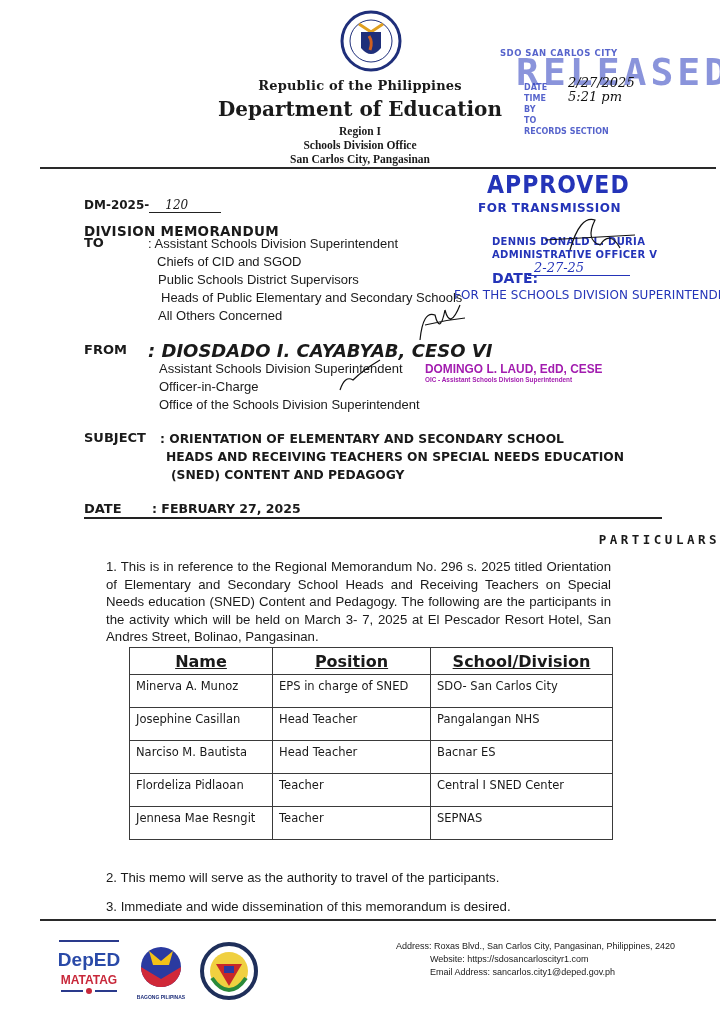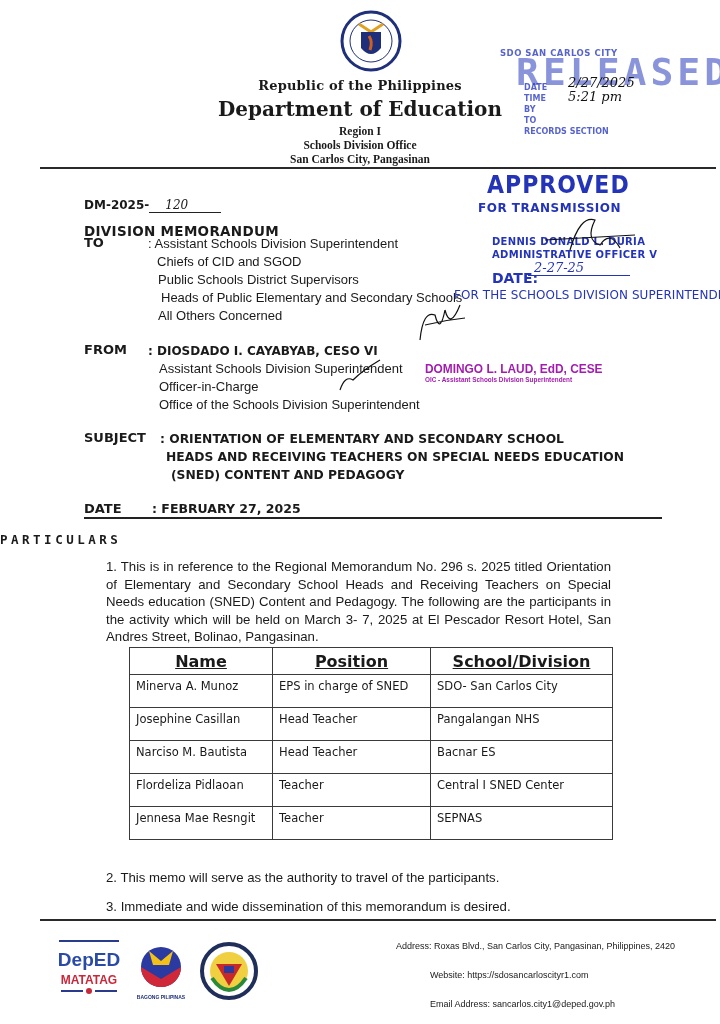--- a/index.html
+++ b/index.html
@@ -42,38 +42,38 @@
   .approved .ap-sub { position:absolute; left:16px; top:29px; font-size:12px; font-weight:bold; letter-spacing:0.5px; }
   .approved .ap-name { position:absolute; left:30px; top:64px; font-size:10px; font-weight:bold; letter-spacing:0.3px; }
   .approved .ap-role { position:absolute; left:30px; top:77px; font-size:10px; font-weight:bold; letter-spacing:0.3px; }
   .approved .ap-date-lbl { position:absolute; left:30px; top:98px; font-size:14px; font-weight:bold;text-align:right; }
   .approved .ap-date { position:absolute; left:66px; top:88px; width:96px; border-bottom:1px solid #2434b8; font-family:"DejaVu Serif", serif; font-style:italic; font-size:13px; color:#2434b8; padding-left:6px; }
   .approved .ap-footer { position:absolute; left:-8px; top:115px; font-size:13px; letter-spacing:0.1px; white-space:nowrap; transform:scaleX(0.92); transform-origin:left top; }
 
   
   .from-lbl { left:84px; top:342px; }
   .from-list { left:148px; top:342px; font-family:"Liberation Sans", sans-serif; font-size:13px; line-height:18px; }
-  .from-list .from-name { font-family:"DejaVu Sans", sans-serif; font-weight:bold; font-size:12px; }
+  .from-list .from-name { font-family:"DejaVu Sans", sans-serif; font-weight:bold; font-size:18px;font-style:italic; }
   .from-list .ind { padding-left:11px; }
 
   .oic { left:425px; top:361px; color:#a21caf; }
   .oic .oic-name { font-family:"Liberation Sans", sans-serif; font-weight:bold; font-size:13.5px; transform:scaleX(0.88); transform-origin:left; white-space:nowrap; }
   .oic .oic-role { font-family:"Liberation Sans", sans-serif; font-weight:bold; font-size:7.5px; white-space:nowrap; transform:scaleX(0.85); transform-origin:left; margin-top:-1px; }
 
   
   .subj-lbl { left:84px; top:430px; }
   .subj-text { left:152px; top:430px; font-family:"DejaVu Sans", sans-serif; font-weight:bold; font-size:12.3px; line-height:18px; }
   .subj-text div { padding-left:6px;margin-left:8px; }
   .subj-text div:first-child { padding-left:0; }
   .subj-text div:nth-child(3) { padding-left:11px; }
   .date-lbl { left:84px; top:501px; }
   .date-val { left:152px; top:501px; font-weight:bold; font-size:12.5px; }
   .rule-mid { left:84px; top:517px; width:578px; border-top:2.5px solid #222; }
 
-  .particulars { left:0; width:720px; top:532px; text-align:left; font-weight:bold; font-size:12.5px; letter-spacing:3.5px; font-family:"DejaVu Sans Mono", monospace; }
+  .particulars { left:0; width:720px; top:532px; text-align:right; font-weight:bold; font-size:12.5px; letter-spacing:3.5px; font-family:"DejaVu Sans Mono", monospace; }
 
   .para { left:106px; top:558px; width:505px; font-family:"Liberation Sans", sans-serif; font-size:13.2px; line-height:17.6px; text-align:justify; }
 
   
   .ptable { left:129px; top:647px; border-collapse:collapse; font-family:"DejaVu Sans", sans-serif; font-size:11.5px; }
   .ptable th, .ptable td { border:1.4px solid #3a3a3a; padding:0 6px; height:28px; text-align:left; white-space:nowrap; }
   .ptable th { text-align:center; font-weight:bold; font-size:16px; height:26px;text-decoration:underline; }
   .ptable td:nth-child(1), .ptable th:nth-child(1) { width:130px; }
   .ptable td:nth-child(2), .ptable th:nth-child(2) { width:145px; }
   .ptable td:nth-child(3), .ptable th:nth-child(3) { width:169px; }
@@ -81,21 +81,21 @@
 
   .item2 { left:106px; top:870px; font-family:"Liberation Sans", sans-serif; font-size:13.2px; }
   .item3 { left:106px; top:899px; font-family:"Liberation Sans", sans-serif; font-size:13.2px; }
   .rule-bot { left:40px; top:919px; width:676px; border-top:2.5px solid #2a2a2a; }
 
   
   .logo-deped { left:57px; top:938px; width:64px; height:62px; }
   .logo-bagong { left:135px; top:937px; width:52px; height:66px; }
   .logo-sdo { left:200px; top:940px; width:58px; height:62px; }
   .footer-addr { left:396px; top:940px; font-family:"Liberation Sans", sans-serif; font-size:9px; line-height:13px; }
-  .footer-addr .fa-indent { padding-left:34px;margin-top:16px; }
+  .footer-addr .fa-indent { padding-left:34px; }
 
   .signature { stroke:#111; fill:none; stroke-width:1.2; }
 </style>
 </head>
 <body>
 
 <svg class="abs seal" viewBox="0 0 62 62">
   <circle cx="31" cy="31" r="29" fill="#fff" stroke="#1f2f7a" stroke-width="3"></circle>
   <circle cx="31" cy="31" r="21" fill="#fff" stroke="#1f2f7a" stroke-width="1"></circle>
   <path d="M19 14 L31 22 L43 14" stroke="#e0a020" stroke-width="3" fill="none"></path>

